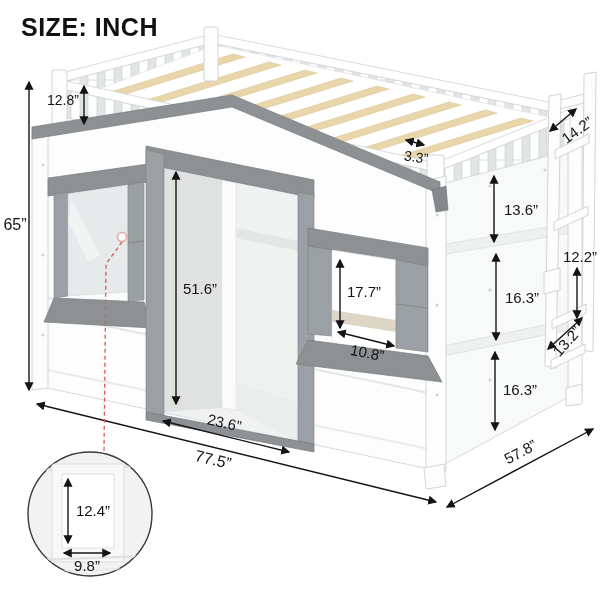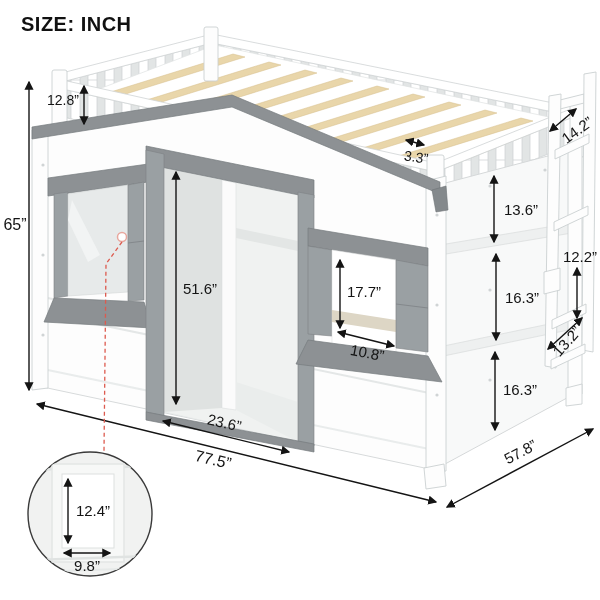--- a/index.html
+++ b/index.html
@@ -1,18 +1,18 @@
 <!DOCTYPE html>
 <html><head>
 <meta charset="utf-8">
 <style>
   html,body{margin:0;padding:0;background:#ffffff;}
   #stage{position:relative;width:600px;height:600px;background:#ffffff;overflow:hidden;
          font-family:"Liberation Sans", sans-serif;}
-  #size-title{position:absolute;left:21px;top:13px;font-size:20px;font-weight:800;
+  #size-title{position:absolute;left:21px;top:13px;font-size:25px;font-weight:800;
               letter-spacing:.5px;color:#111;}
   svg text{font-family:"Liberation Sans", sans-serif;fill:#141414;}
   .dim{font-size:15px;}
   .dim-big{font-size:16px;}
   .dim-sm{font-size:14px;}
   .dline{stroke:#141414;stroke-width:1.4;fill:none;}
   .band{fill:#ffffff;stroke:#cfd3d4;stroke-width:.8;}
   .post{fill:#fdfdfd;stroke:#cbd0d1;stroke-width:.9;}
   .gray{fill:#8d9194;stroke:#767b7e;stroke-width:.7;}
   .gray2{fill:#9aa0a3;stroke:#7d8285;stroke-width:.6;}

